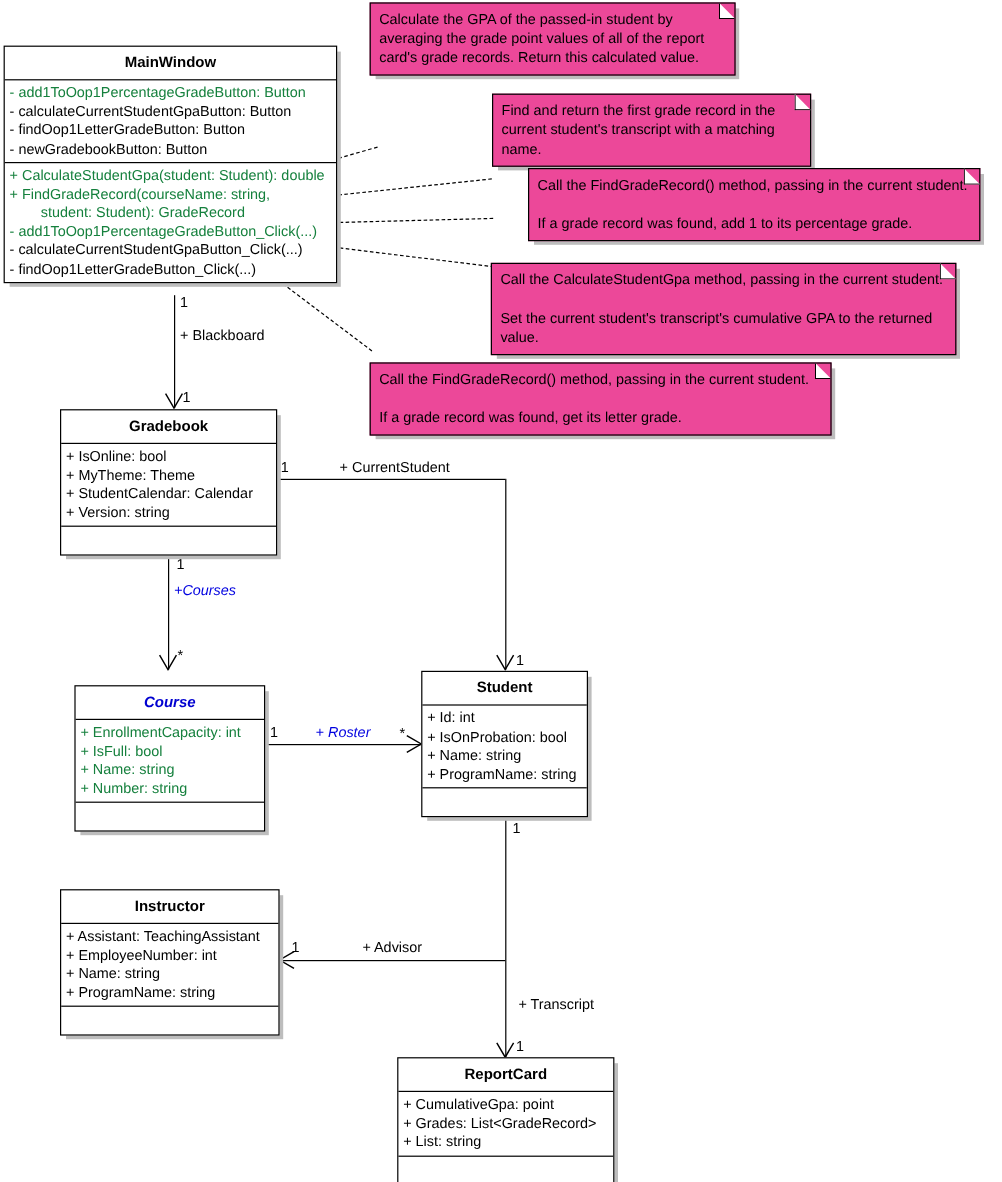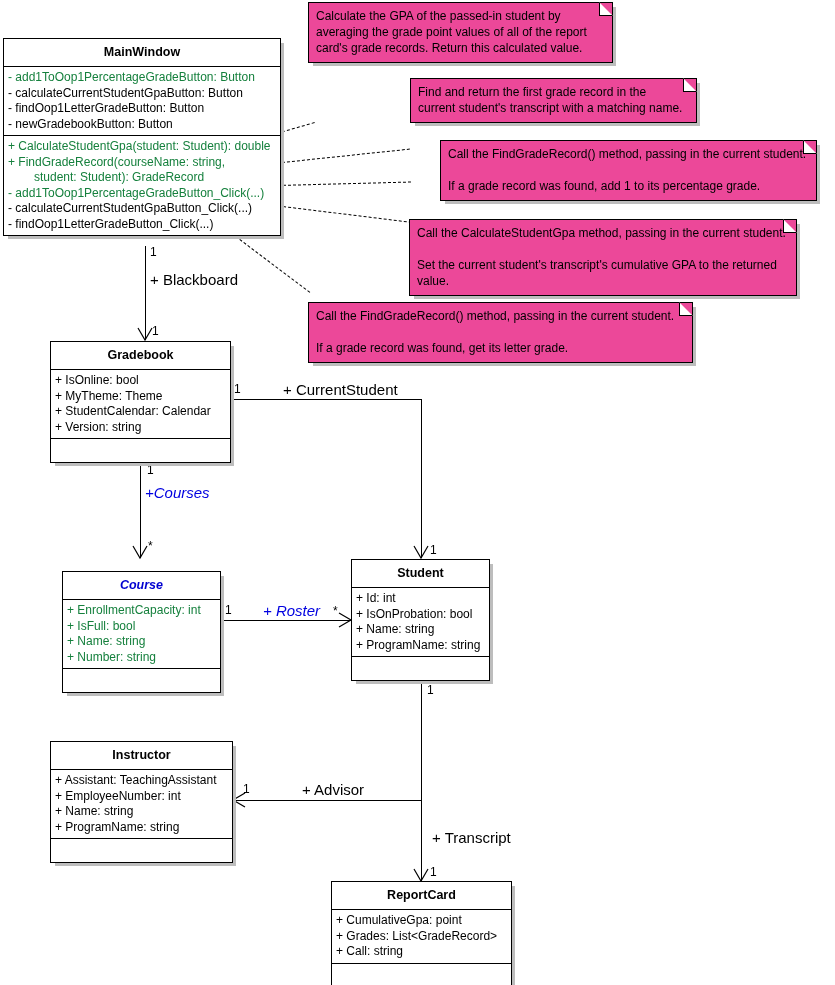--- a/index.html
+++ b/index.html
@@ -116,21 +116,21 @@
   .dash {
     position: absolute;
     height: 0;
     border-top: 1px dashed #000000;
     transform-origin: 0 0;
   }
 
   
   .lbl {
     position: absolute;
-    font-size: 15px;
+    font-size: 12px;
     color: #000000;
     white-space: pre;
     line-height: 13px;
   }
   .lbl.blue {
     color: #0000e0;
     font-style: italic;
   }
   .lbl.mult {
     font-size: 12px;
@@ -282,33 +282,33 @@
       <div class="member">+ ProgramName: string</div>
     </div>
     <div class="cls-section empty"></div>
   </div>
 
   <div class="umlclass" style="left:331px; top:881px; width:181px;">
     <div class="cls-name">ReportCard</div>
     <div class="cls-section">
       <div class="member">+ CumulativeGpa: point</div>
       <div class="member">+ Grades: List&lt;GradeRecord&gt;</div>
-      <div class="member">+ Call: string</div>
+      <div class="member">+ List: string</div>
     </div>
     <div class="cls-section empty"></div>
   </div>
 
   <div class="note" style="left:308px; top:2px; width:305px;">
     <span class="fold"></span>
     <div class="nline">Calculate the GPA of the passed-in student by</div>
     <div class="nline">averaging the grade point values of all of the report</div>
     <div class="nline">card's grade records. Return this calculated value.</div>
   </div>
 
-  <div class="note" style="left:410px; top:78px; width:287px;">
+  <div class="note" style="left:410px; top:78px; width:266px;">
     <span class="fold"></span>
     <div class="nline">Find and return the first grade record in the</div>
     <div class="nline">current student's transcript with a matching name.</div>
   </div>
 
   <div class="note" style="left:440px; top:140px; width:377px;">
     <span class="fold"></span>
     <div class="nline">Call the FindGradeRecord() method, passing in the current student.</div>
     <div class="nspacer"></div>
     <div class="nline">If a grade record was found, add 1 to its percentage grade.</div>

